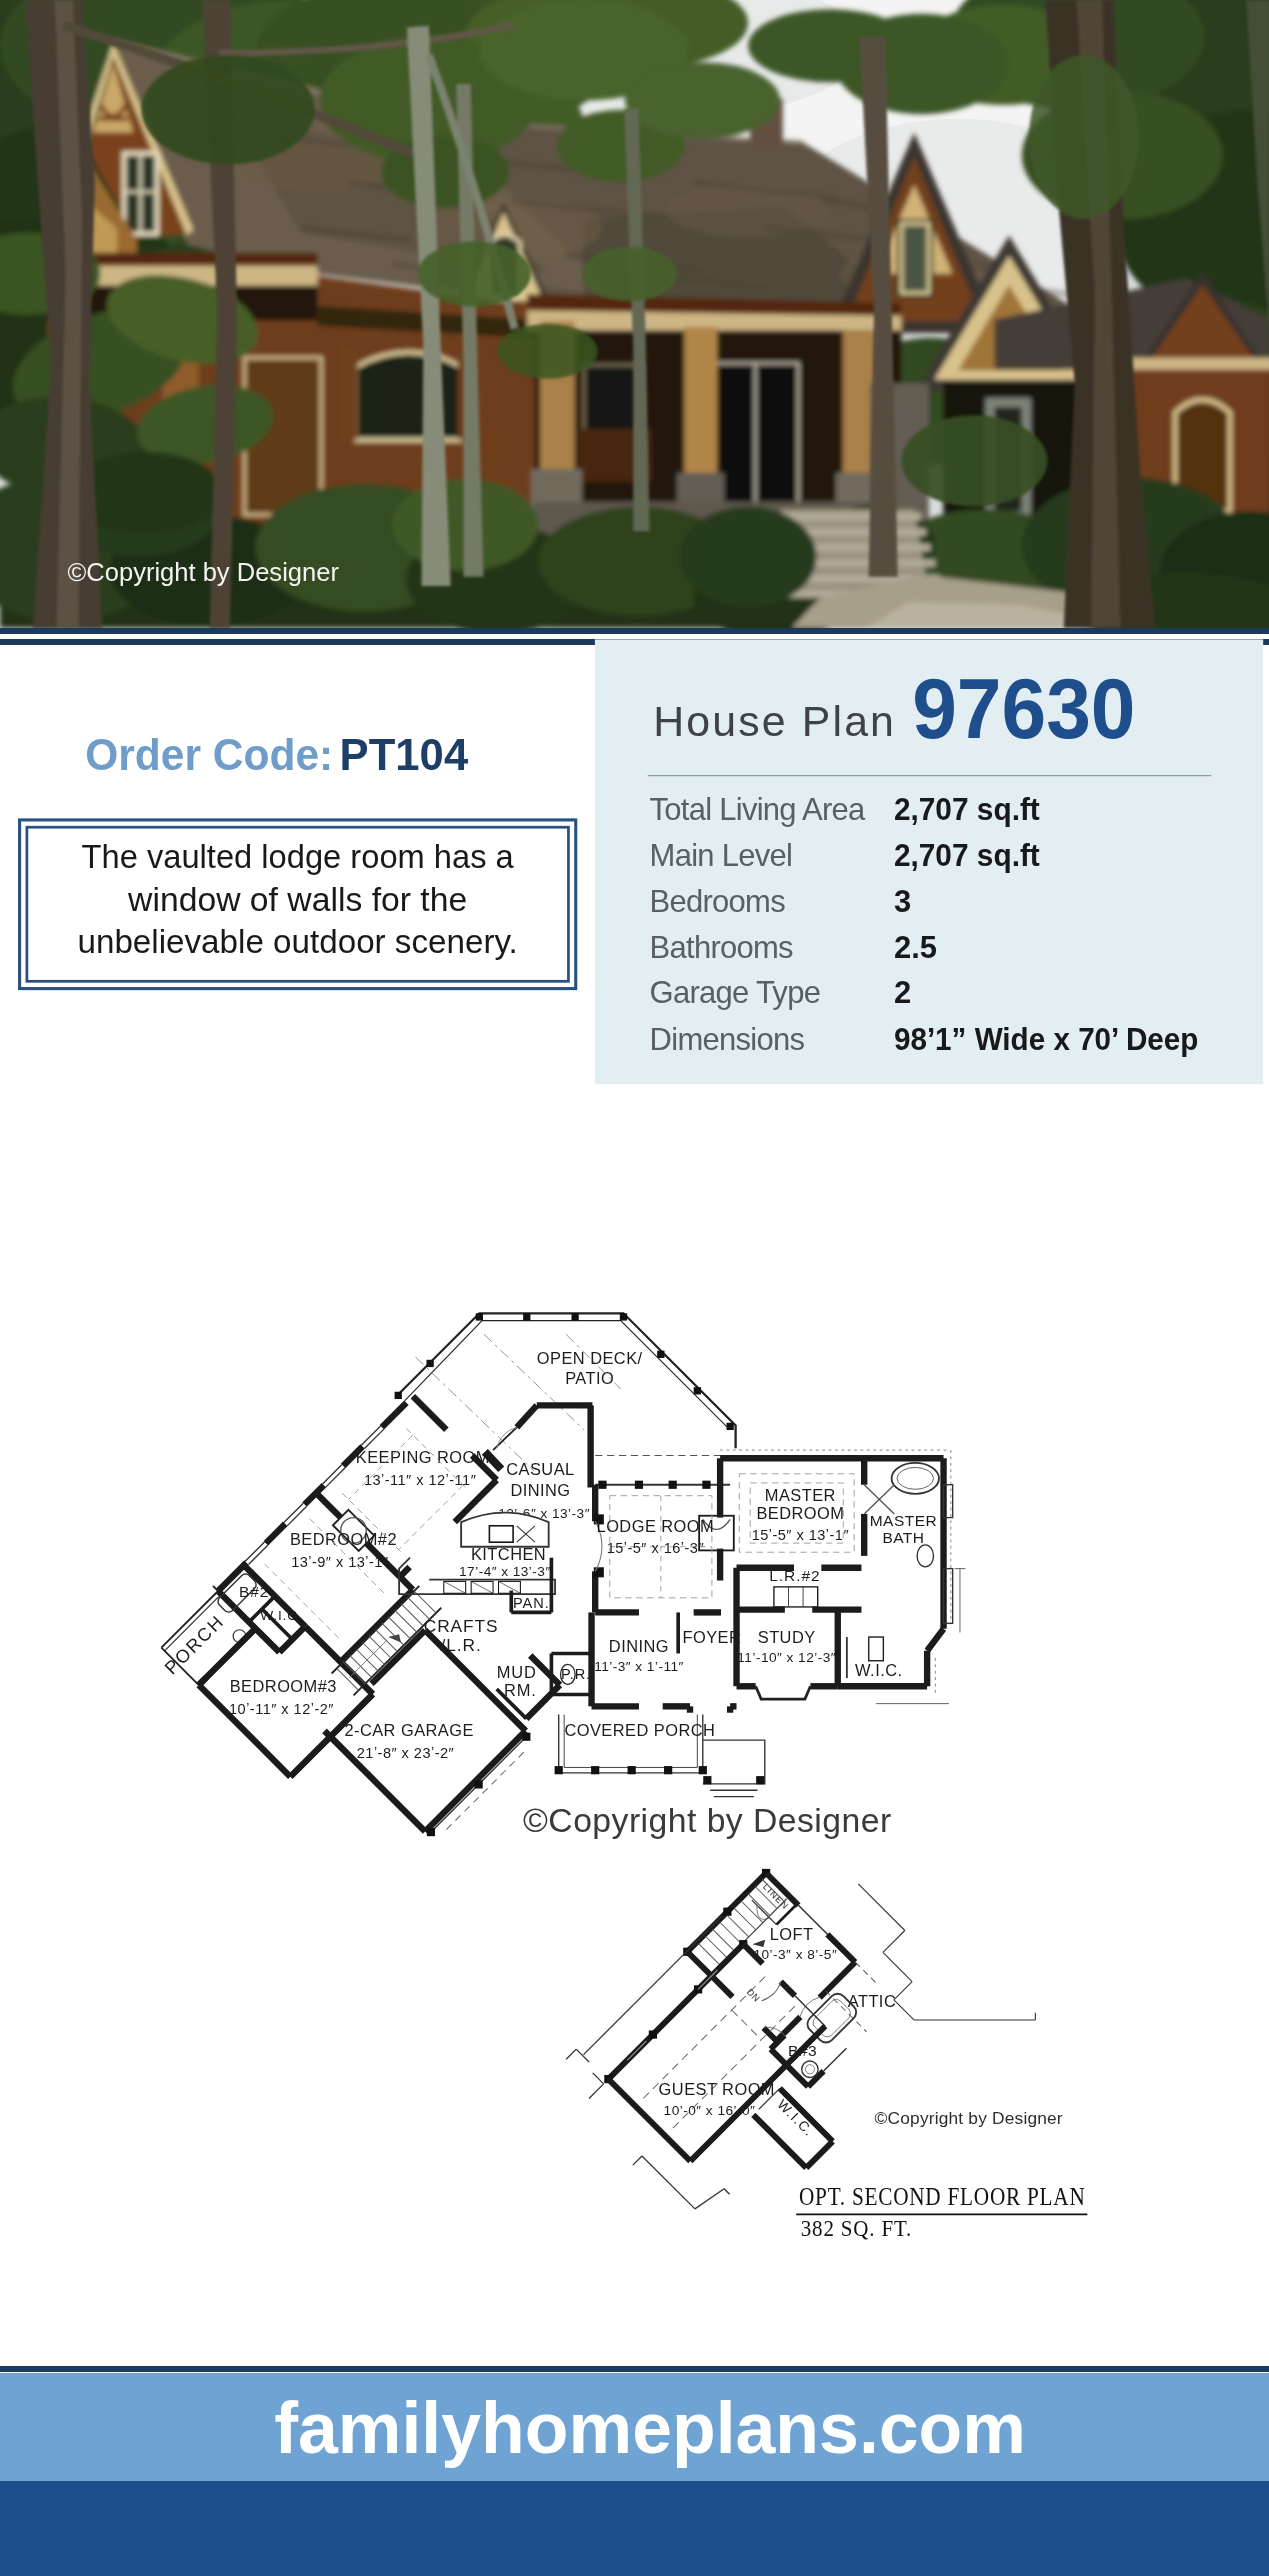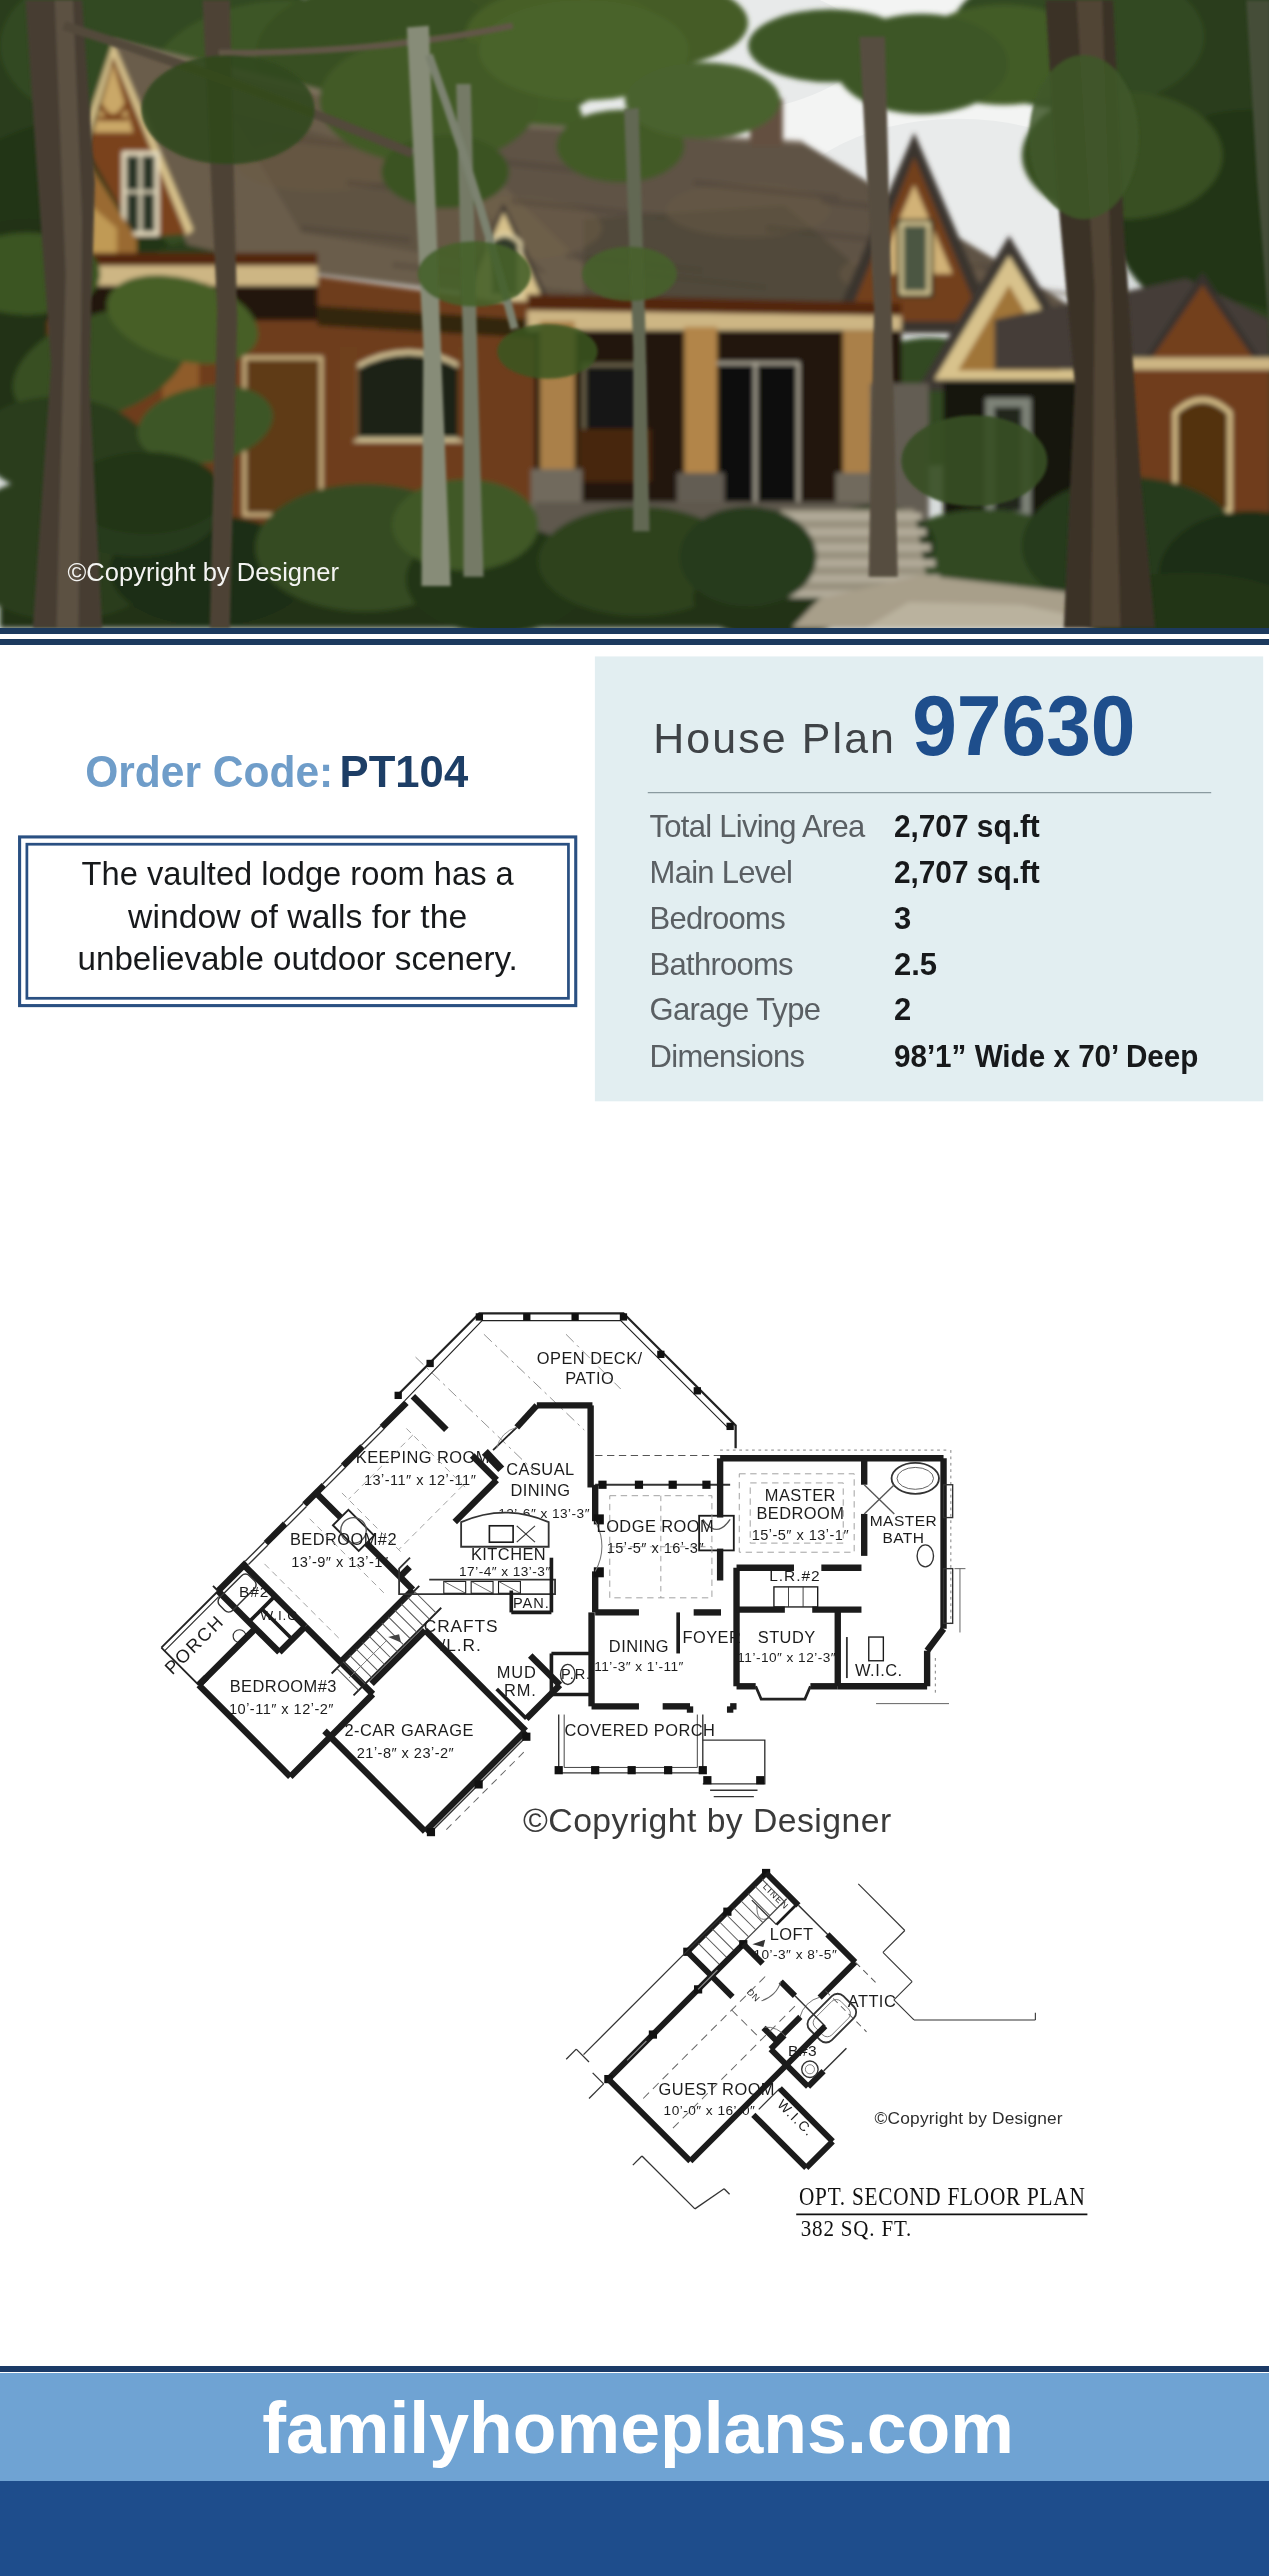--- a/index.html
+++ b/index.html
@@ -237,21 +237,21 @@
 </g>
 
 <text x="74" y="637" font-family="Liberation Sans, sans-serif" font-size="28" fill="#f4f4f2">©Copyright by Designer</text>
 </svg>
 </div>
 
 <div class="abs" style="left:0;top:628px;width:1270px;height:6.4px;background:#1c3a5e"></div>
 
 <div class="abs" style="left:0;top:639px;width:1270px;height:6.4px;background:#1c3a5e"></div>
 
-<div class="abs" style="left:0;top:640px;width:1270px;height:568px">
+<div class="abs" style="left:0;top:623px;width:1270px;height:568px">
 <svg width="1270" height="568" viewBox="0 707 1392 623" font-family="Liberation Sans, sans-serif">
 
 <rect x="652" y="725" width="733" height="488" fill="#e2eef1"></rect>
 
 <text x="716" y="831" font-size="47" fill="#3f4347" textLength="264">House Plan</text>
 
 <text x="1000" y="833" font-size="94" font-weight="bold" fill="#1e4e8c" textLength="245" lengthAdjust="spacingAndGlyphs">97630</text>
 
 <line x1="710" y1="874.5" x2="1328" y2="874.5" stroke="#8a9aa0" stroke-width="1.3"></line>
 
@@ -678,20 +678,20 @@
 <text x="1033" y="2417" font-size="28" letter-spacing="1" fill="#111" font-weight="normal" text-anchor="middle" textLength="314" lengthAdjust="spacingAndGlyphs" font-family="Liberation Serif, serif">OPT. SECOND  FLOOR  PLAN</text>
 <line x1="873.0" y1="2427.0" x2="1192.0" y2="2427.0" stroke="#111" stroke-width="1.8"></line>
 <text x="939" y="2451" font-size="26" letter-spacing="1" fill="#111" font-weight="normal" text-anchor="middle" textLength="122" lengthAdjust="spacingAndGlyphs" font-family="Liberation Serif, serif">382  SQ. FT.</text>
 </svg>
 </div>
 
 <div class="abs" style="left:0;top:2366px;width:1270px;height:6.4px;background:#1b3a66"></div>
 
 <div class="abs" style="left:0;top:2373px;width:1270px;height:109px;background:#6fa3d3"></div>
 
-<div class="abs" style="left:4px;top:2373px;width:1248px;height:109px">
+<div class="abs" style="left:16px;top:2373px;width:1248px;height:109px">
 <svg width="1270" height="109" viewBox="0 2601 1392 119">
 <text x="283" y="2688" font-size="79" font-weight="bold" fill="#ffffff" font-family="Liberation Sans, sans-serif" textLength="824" lengthAdjust="spacingAndGlyphs">familyhomeplans.com</text>
 </svg>
 </div>
 
 <div class="abs" style="left:0;top:2481px;width:1270px;height:95px;background:#1e4d8c"></div>
 
 
 </body></html>

